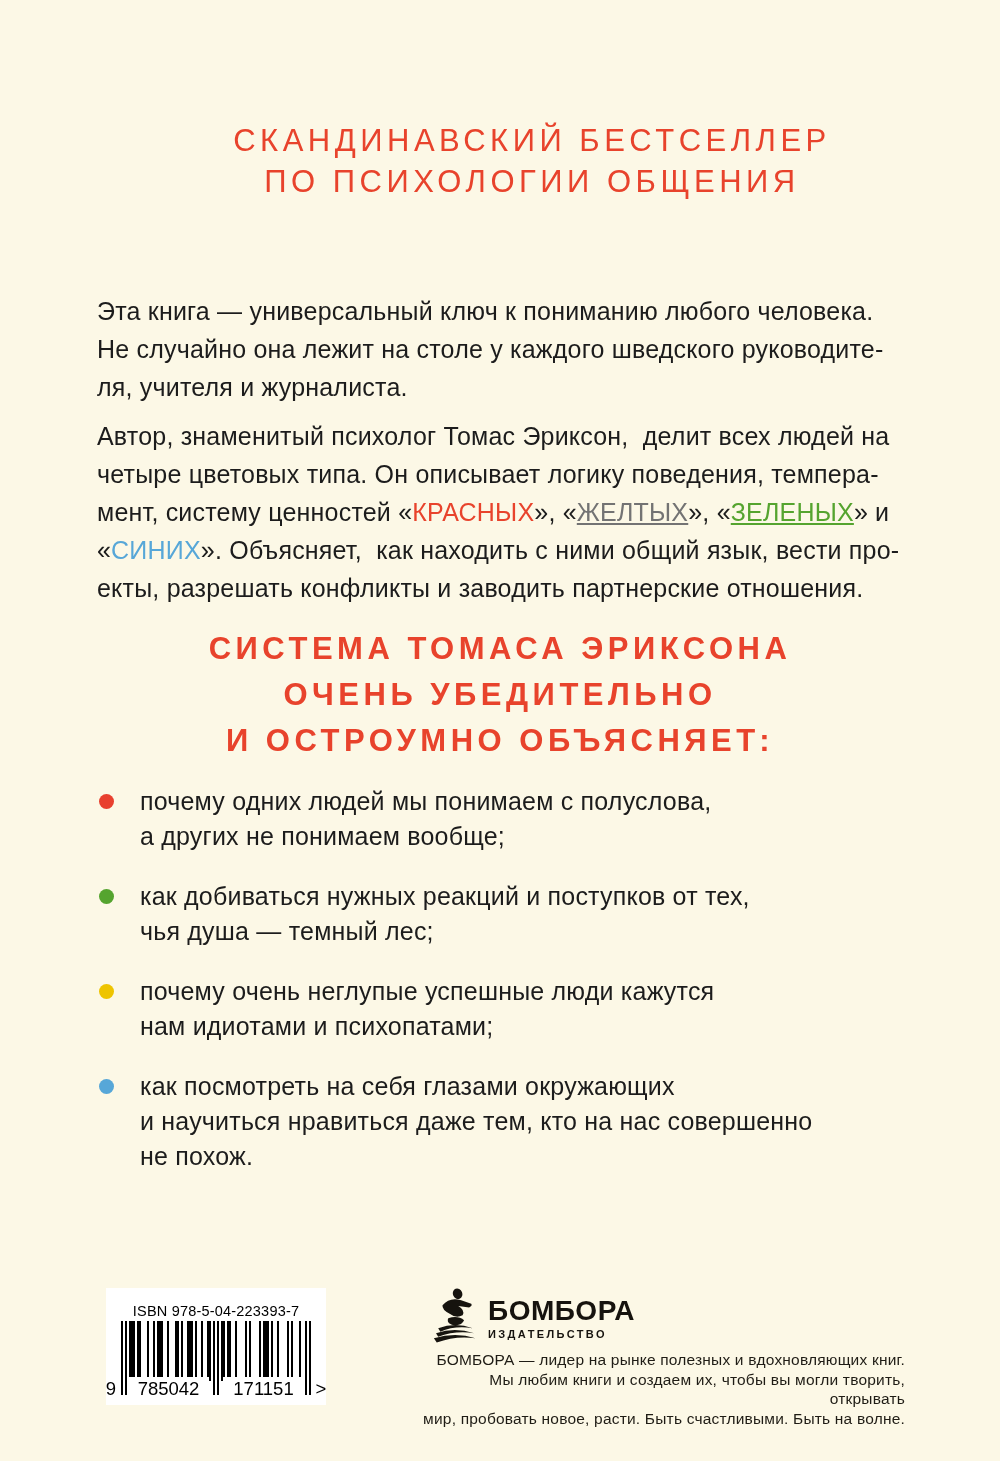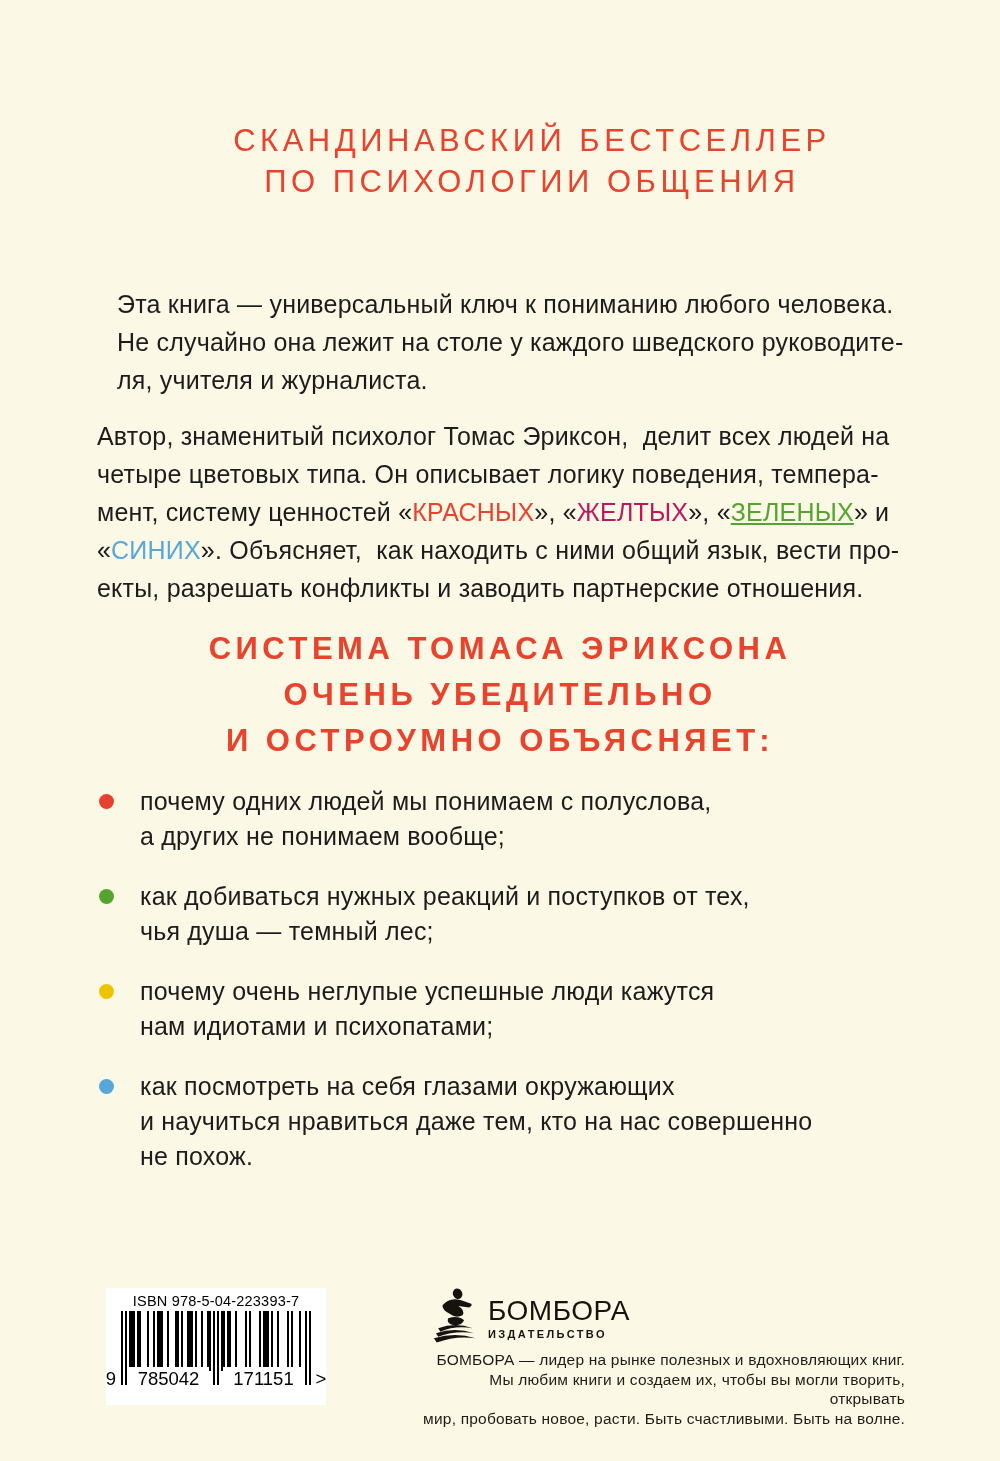--- a/index.html
+++ b/index.html
@@ -30,21 +30,21 @@
   }
 
   
   .para {
     position:absolute; left:97px; width:830px;
     margin:0;
     font-size:25px; line-height:38px;
     letter-spacing:0.2px;
     white-space:pre-wrap;
   }
-  .para-1 { top:285px;margin-left:20px; }
+  .para-1 { top:292px; }
   .para-2 { top:417px; }
 
   
   .system-heading {
     position:absolute; top:626px; left:0; width:1000px;
     text-align:center; color:#E8432C;
     font-size:31px; font-weight:700;
     letter-spacing:4.5px; line-height:46px;
     white-space:pre-line;
   }
@@ -67,21 +67,21 @@
     letter-spacing:0.2px;
     white-space:pre-wrap;
   }
 
   
   .barcode-box {
     position:absolute; left:106px; top:1288px;
     width:220px; height:117px;
     background:#FFFFFF;
     display:flex; flex-direction:column; align-items:center;
-    box-sizing:border-box; padding-top:5px;
+    box-sizing:border-box; padding-top:15px;
   }
   .isbn {
     font-size:14.5px; color:#000; letter-spacing:0.2px;
     line-height:16px;
   }
   .bc-wrap { position:relative; width:190px; height:79px; margin-top:2px; }
   .bc-bars { display:flex; align-items:flex-start; height:79px; }
   .bc-module { width:2px; height:60px; }
   .bc-module.on { background:#000; }
   .bc-module.guard { height:74px; }
@@ -95,21 +95,21 @@
   .bc-d1 { left:7px;   width:81px; }
   .bc-d2 { left:102px; width:81px; }
   .bc-d3 { left:191px; width:18px; background:transparent !important; }
 
   
   .publisher { position:absolute; left:431px; top:1287px; }
   .logo-row { display:flex; align-items:flex-start; }
   .logo-icon { width:46px; height:58px; }
   .logo-text { margin-left:11px; padding-top:10px; }
   .brand {
-    font-size:28px; font-weight:normal; line-height:28px;
+    font-size:28px; font-weight:bold; line-height:28px;
     color:#16130E; letter-spacing:0.5px;
   }
   .brand-sub {
     font-size:11px; font-weight:bold; letter-spacing:2.4px;
     color:#16130E; margin-top:3px;
   }
   .pub-desc {
     position:absolute; left:415px; top:1350px; width:490px;
     margin:0;
     font-size:15.5px; line-height:19.5px;
@@ -127,21 +127,21 @@
     <div class="headline">СКАНДИНАВСКИЙ БЕСТСЕЛЛЕР
 ПО ПСИХОЛОГИИ ОБЩЕНИЯ</div>
   </header>
 
   <p class="para para-1">Эта книга — универсальный ключ к пониманию любого человека.
 Не случайно она лежит на столе у каждого шведского руководите-
 ля, учителя и журналиста.</p>
 
   <p class="para para-2"><span>Автор, знаменитый психолог Томас Эриксон,  делит всех людей на
 четыре цветовых типа. Он описывает логику поведения, темпера-
-мент, систему ценностей «</span><span style="color: rgb(232, 67, 44);">КРАСНЫХ</span><span>», «</span><span style="color: #be185d;">ЖЕЛТЫХ</span><span>», «</span><span style="color: rgb(85, 164, 47); text-decoration: underline;">ЗЕЛЕНЫХ</span><span>» и
+мент, систему ценностей «</span><span style="color: rgb(232, 67, 44);">КРАСНЫХ</span><span>», «</span><span style="color: #737373; text-decoration: underline;">ЖЕЛТЫХ</span><span>», «</span><span style="color: rgb(85, 164, 47); text-decoration: underline;">ЗЕЛЕНЫХ</span><span>» и
 «</span><span style="color: rgb(87, 167, 216);">СИНИХ</span><span>». Объясняет,  как находить с ними общий язык, вести про-
 екты, разрешать конфликты и заводить партнерские отношения.</span></p>
 
   <div class="system-heading">СИСТЕМА ТОМАСА ЭРИКСОНА
 ОЧЕНЬ УБЕДИТЕЛЬНО
 И ОСТРОУМНО ОБЪЯСНЯЕТ:</div>
 
   <div class="bullets">
     <div class="bullet">
       <span class="dot" style="background: rgb(232, 64, 47);"></span>

